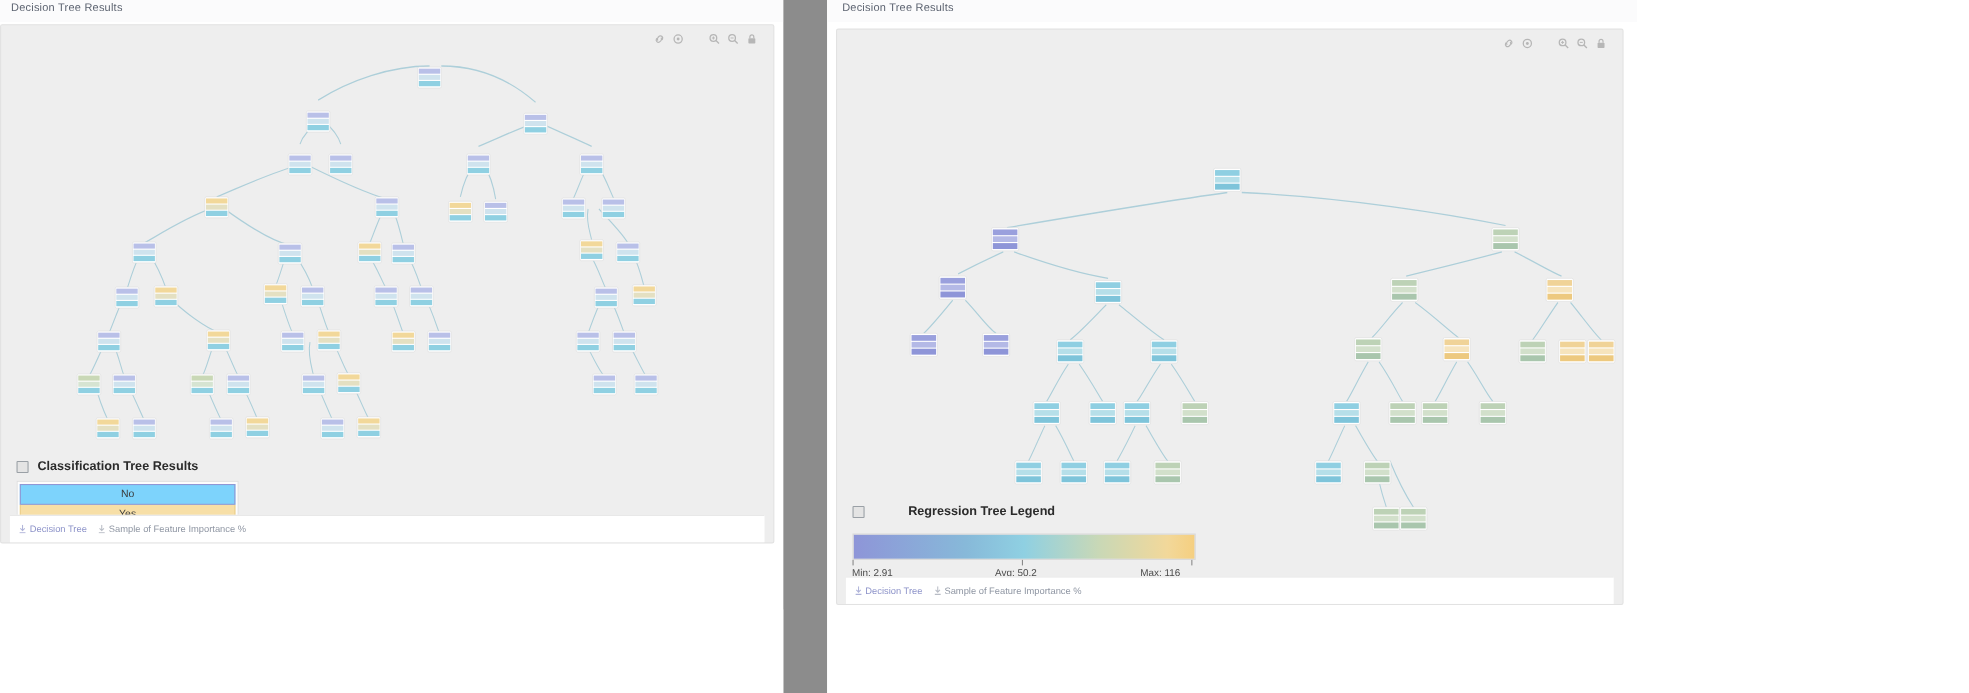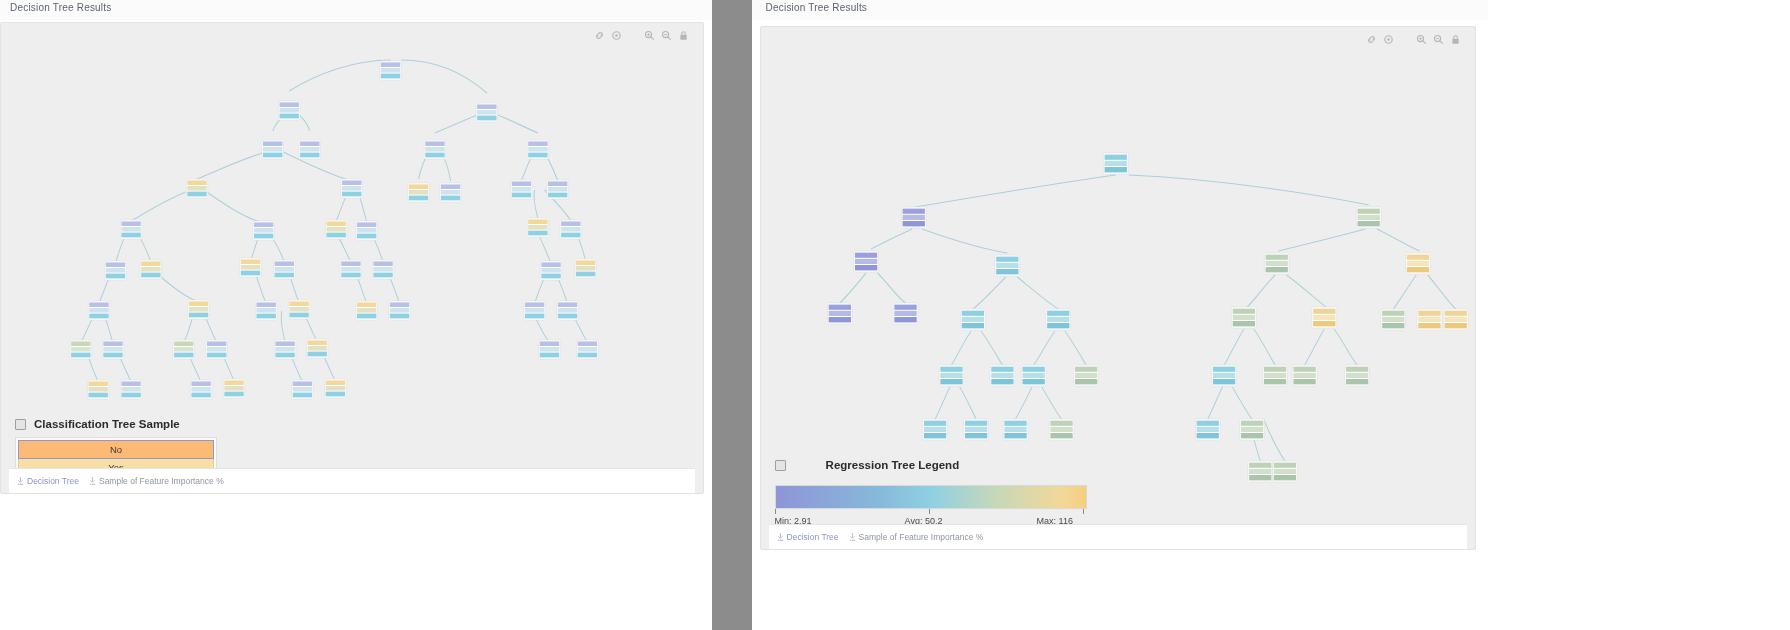--- a/index.html
+++ b/index.html
@@ -56,21 +56,21 @@
   }
   .legend-title{white-space:nowrap;}
   .legend-box{
     margin-top:7px;background:#fdfdfd;border:1px solid #dedede;
     padding:2px;width:196px;
   }
   .legend-row{
     height:17px;line-height:17px;text-align:center;
     font-size:9.5px;color:#3b3b3b;filter:blur(.5px);
   }
-  .legend-row.no{background:#fdba74;border:1px solid #9097d4;}
+  .legend-row.no{background:#7dd3fc;border:1px solid #9097d4;}
   .legend-row.yes{background:#f7dfa7;border:1px solid #eccf8c;border-top:none;}
 
   
   .cbar-wrap{position:absolute;left:14px;}
   .cbar-head{
     display:flex;align-items:center;gap:40px;
     font-size:11.5px;font-weight:bold;color:#2b2b2b;filter:blur(.45px);
   }
   .cbar{
     margin-top:14px;width:310px;height:22px;
@@ -262,21 +262,21 @@
               <use href="#no" x="270" y="356"></use>
             <use href="#nb" x="353" y="357"></use>
               <use href="#no" x="393" y="356"></use>
           </g>
         </svg>
       </div>
 
       <div class="legend-wrap" style="top:395px;">
         <div class="legend-head">
           <span class="legend-toggle"></span>
-          <span class="legend-title">Classification Tree Sample</span>
+          <span class="legend-title">Classification Tree Results</span>
         </div>
         <div class="legend-box">
           <div class="legend-row no">No</div>
           <div class="legend-row yes">Yes</div>
         </div>
       </div>
 
       <div class="footer" style="bottom:0;">
         <span class="flink primary">
           <svg class="dl" viewBox="0 0 10 12">

